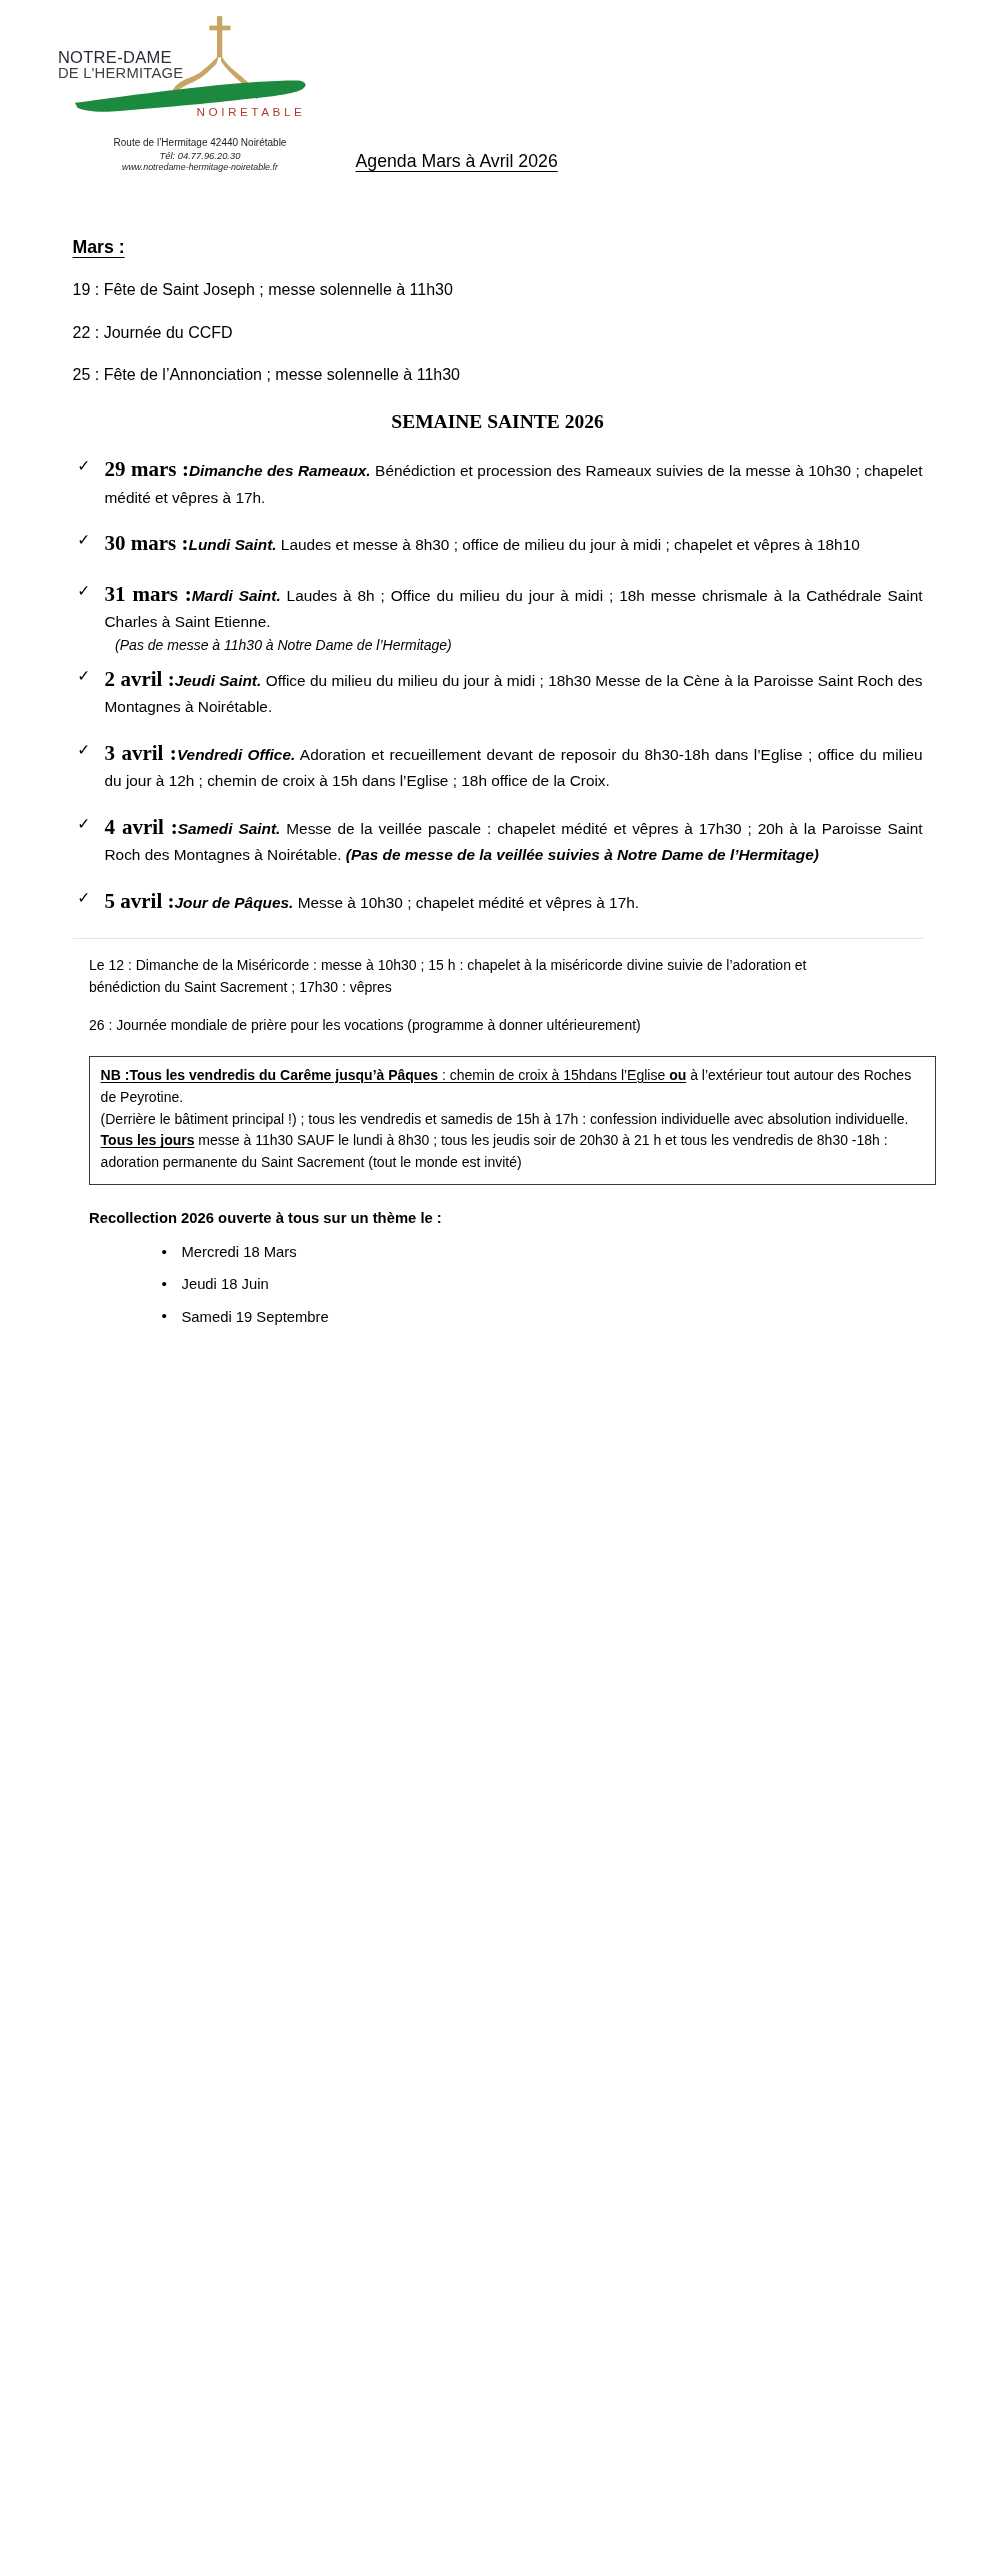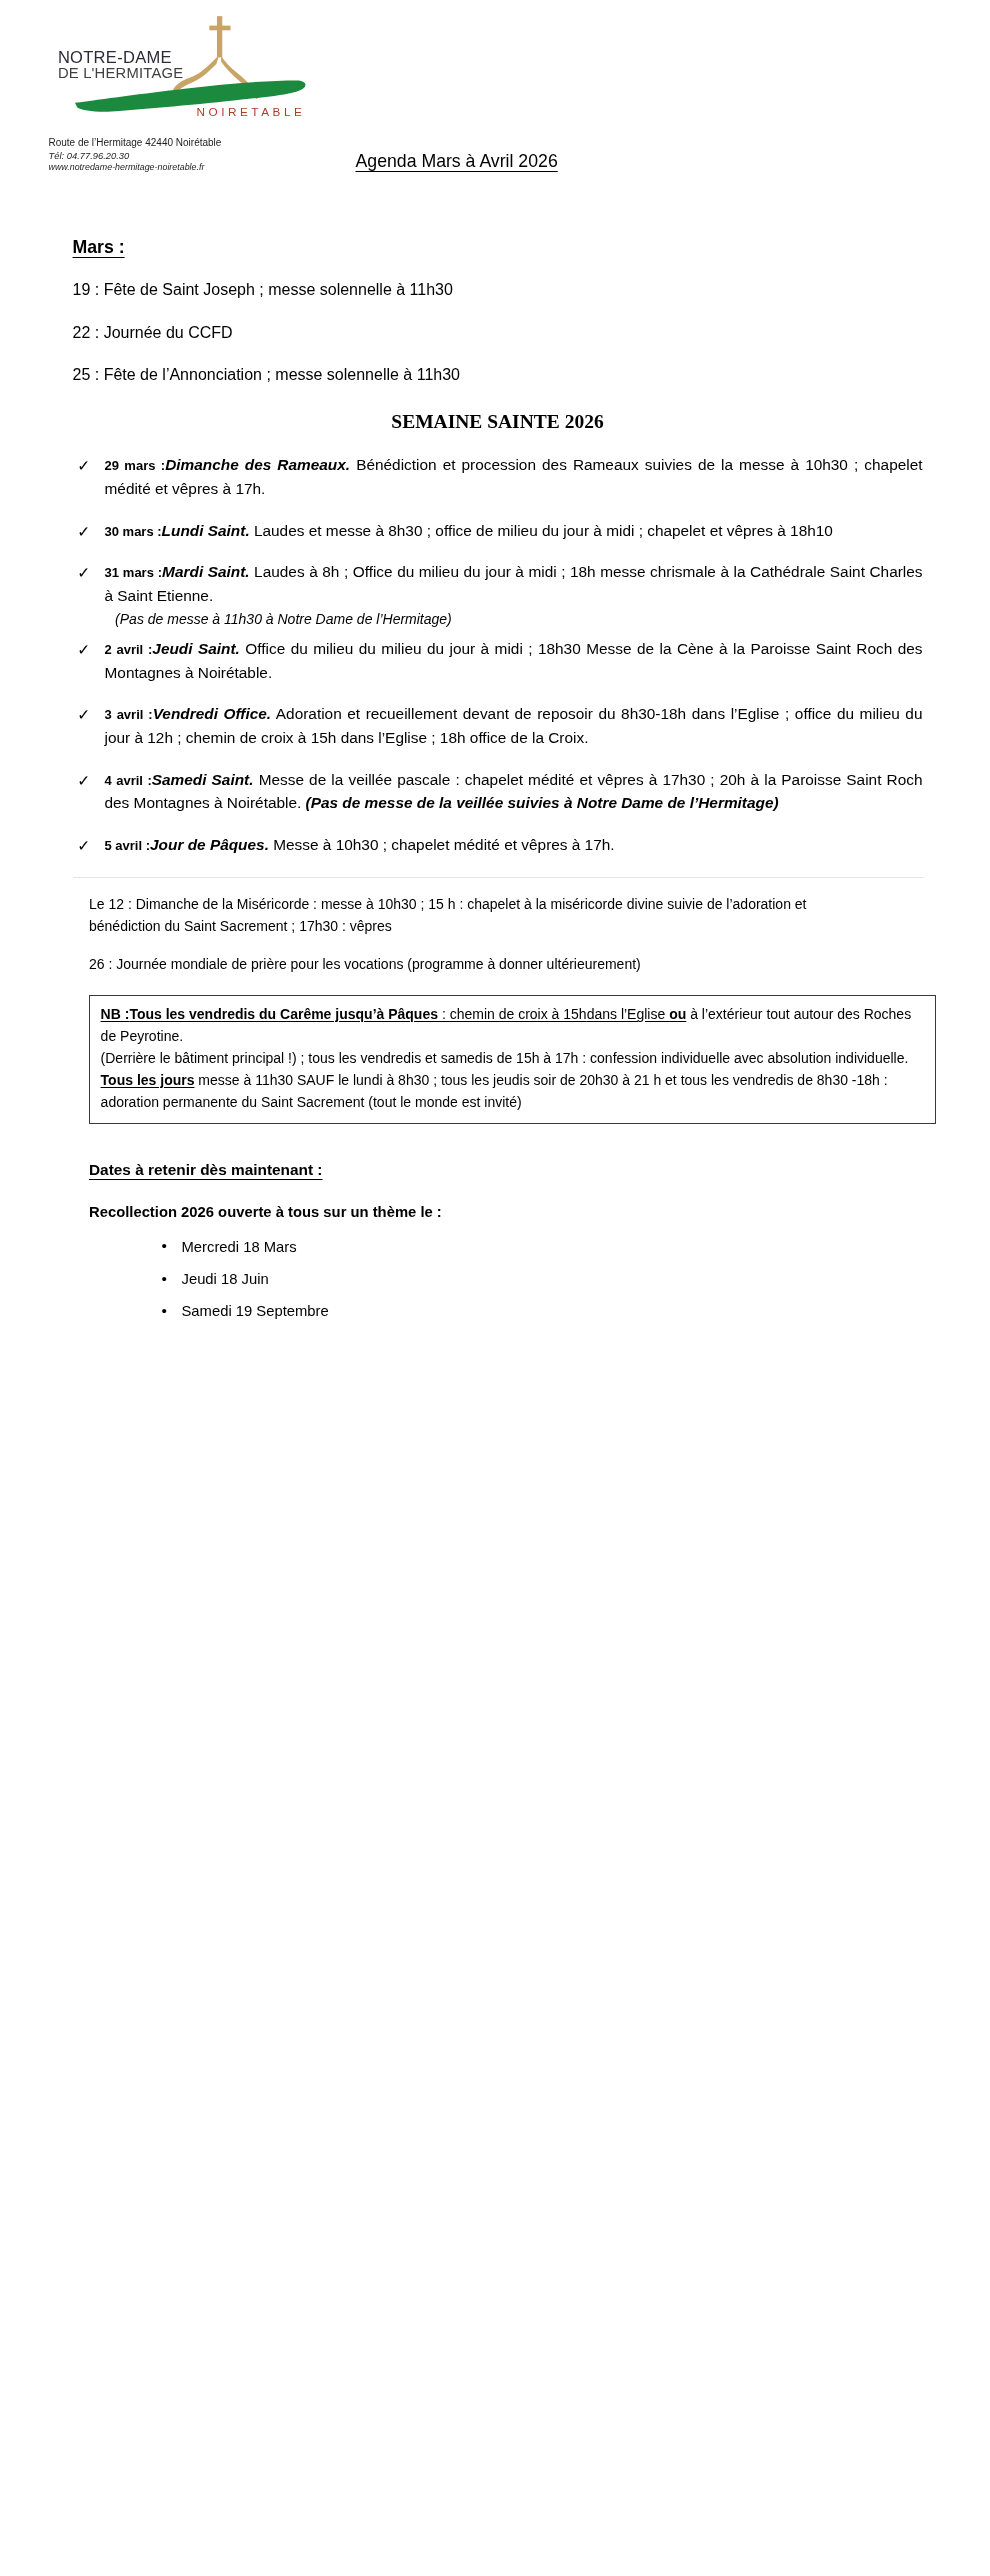--- a/index.html
+++ b/index.html
@@ -66,23 +66,24 @@
     color: #b33a2b;
     font-weight: 400;
   }
   .logo-svg {
     position: absolute;
     left: 0;
     top: 0;
   }
   .logo-address {
     position: absolute;
-    left: 0;
+    left: 13px;
     top: 131px;
     width: 277px;
+    text-align: center;
     line-height: 1.28;
     color: #1d1d1d;
   }
   .addr-1 { font-size: 10px; }
   .addr-2 { font-size: 9.4px; font-style: italic; }
   .addr-3 { font-size: 8.9px; font-style: italic; }
 
   .doc-title {
     position: absolute;
     left: 342px;
@@ -145,21 +146,22 @@
   .check-item.tight { margin-bottom: 5.9px; }
   .check-mark {
     position: absolute;
     left: 4.7px;
     top: 1.2px;
     font-size: 15.4px;
     line-height: 1.55;
   }
   .check-item .date {
     font-weight: bold;
-    font-size: 13px;
+    font-size: 21px;
+    font-family: Liberation Serif, serif;
   }
   .check-item .day {
     font-weight: bold;
     font-style: italic;
     font-size: 15.4px;
   }
   .note-italic {
     font-style: italic;
     font-size: 14px;
     margin: 1.2px 0 0 10.6px;
@@ -332,21 +334,20 @@
     <div class="nb-box">
       <div class="nb-line">
         <span class="b u">NB :</span><span class="b u">Tous les vendredis du Carême jusqu’à Pâques</span><span class="u"> : chemin de croix à 15h</span><span class="u">dans l’Eglise </span><span class="b u">ou</span><span> à l’extérieur tout autour des Roches de Peyrotine.</span>
       </div>
       <div class="nb-line">(Derrière le bâtiment principal !) ; tous les vendredis et samedis de 15h à 17h : confession individuelle avec absolution individuelle.</div>
       <div class="nb-line">
         <span class="b u">Tous les jours</span><span> messe à 11h30 SAUF le lundi à 8h30 ; tous les jeudis soir de 20h30 à 21 h et tous les vendredis de 8h30 -18h : adoration permanente du Saint Sacrement (tout le monde est invité)</span>
       </div>
     </div>
 
-    <div class="retenir">Dates à retenir dès maintenant :</div>
     <div class="recollection">Recollection 2026 ouverte à tous sur un thème le :</div>
 
     <ul class="bullet-list">
       <li>Mercredi 18 Mars</li>
       <li>Jeudi 18 Juin</li>
       <li>Samedi 19 Septembre</li>
     </ul>
 
   </div>
 </div>

